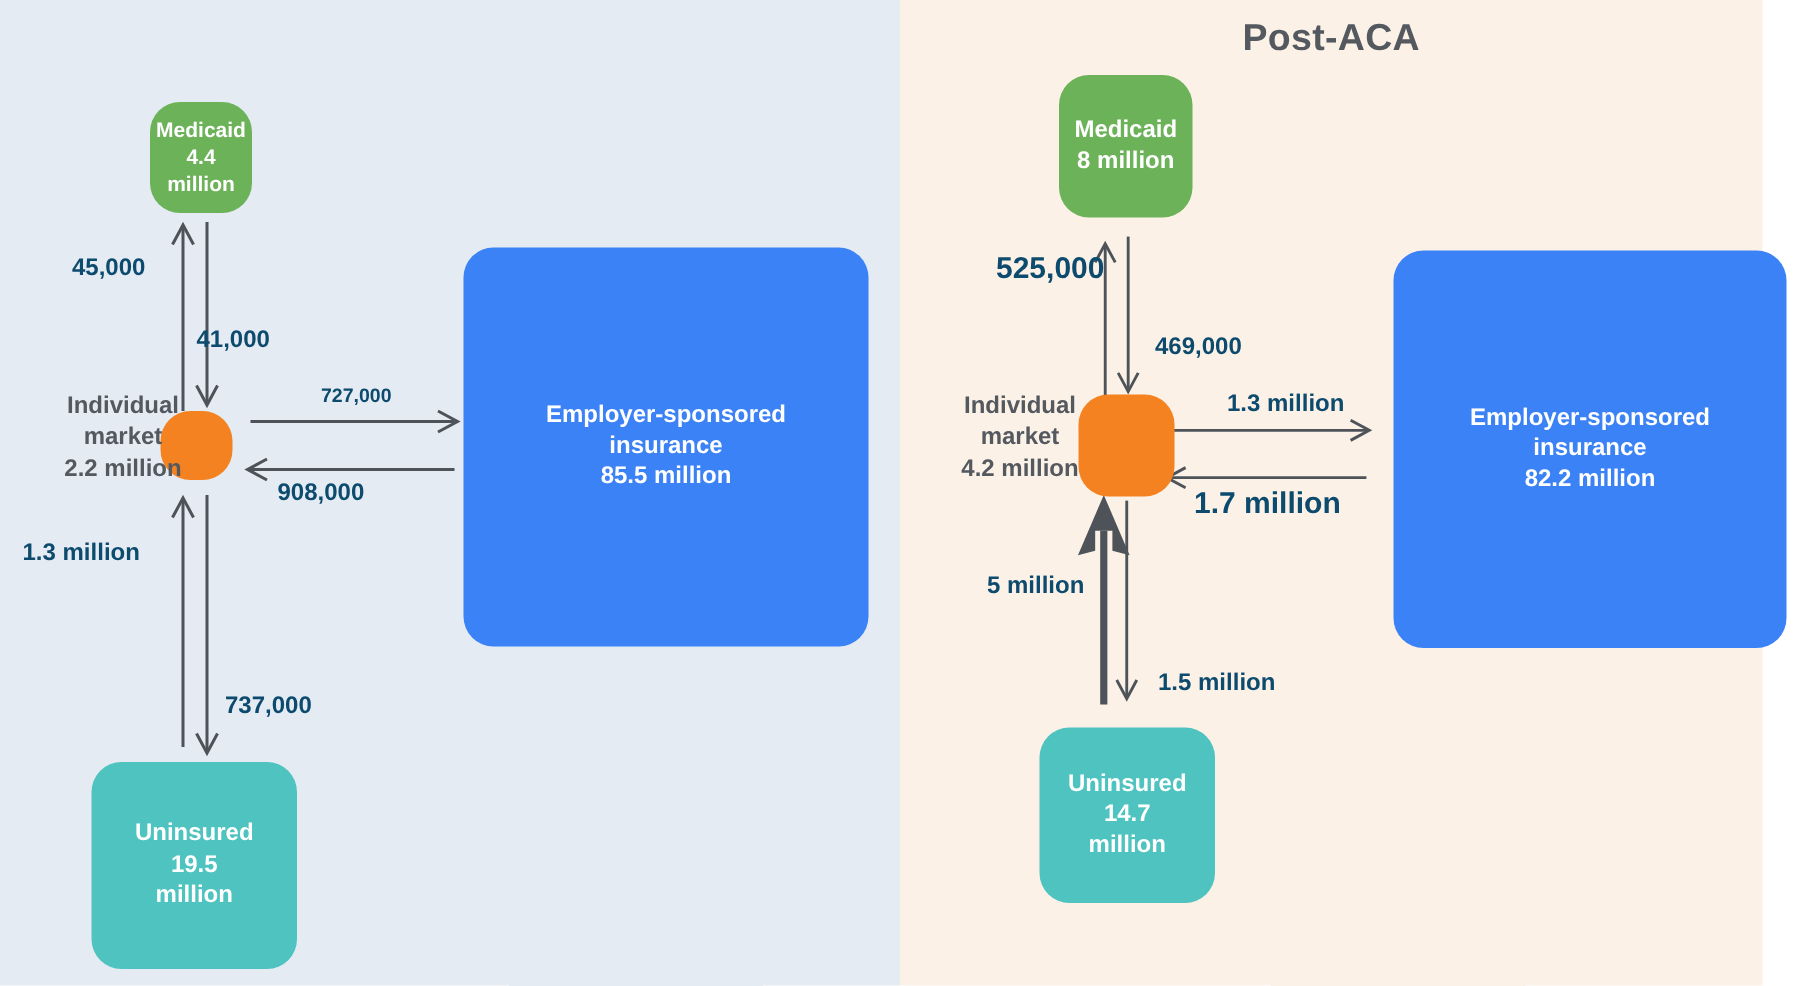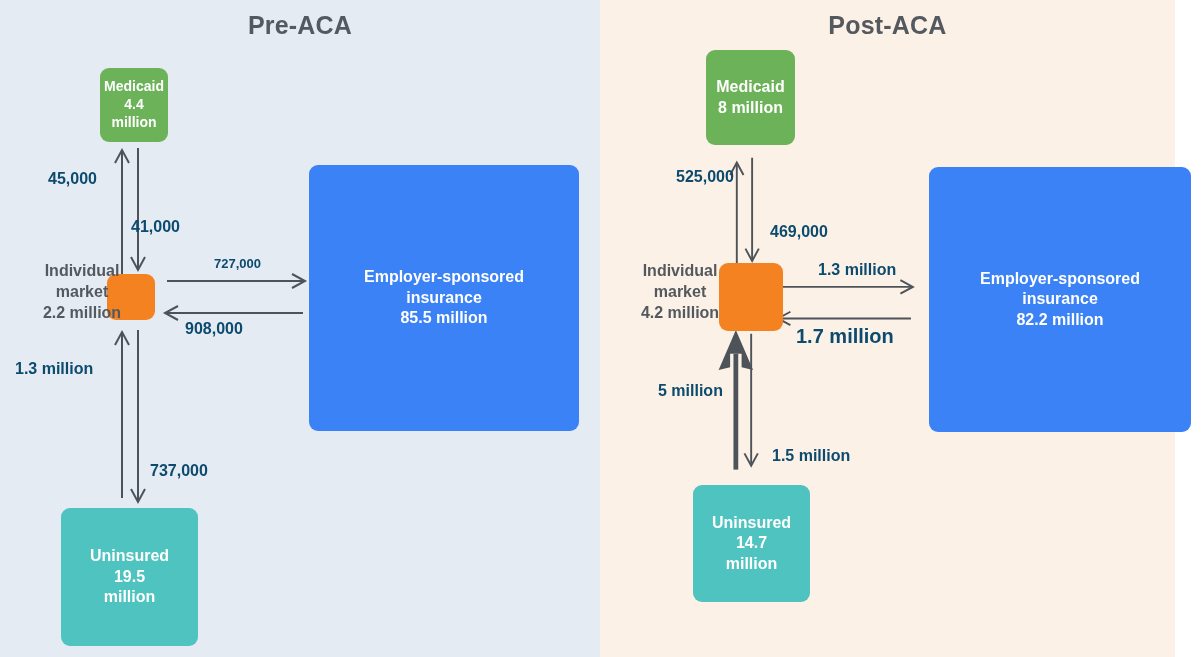--- a/index.html
+++ b/index.html
@@ -17,21 +17,21 @@
 
   .panel-title{
     position:absolute;top:11px;left:0;width:100%;
     text-align:center;
     font-size:25px;font-weight:bold;color:#54595f;
     letter-spacing:.2px;
   }
 
   .node{
     position:absolute;box-sizing:border-box;
-    border-radius:9px;
+    border-radius:20px;
     display:flex;align-items:center;justify-content:center;
     text-align:center;color:#ffffff;font-weight:bold;
     line-height:1.28;
   }
   .node.medicaid{background:#6cb259;}
   .node.orange{background:#f58220;}
   .node.uninsured{background:#4ec3bf;}
   .node.esi{background:#3b82f6;}
 
   .side-label{
@@ -51,21 +51,20 @@
   .hd{fill:none;stroke:#4d5358;stroke-width:2;stroke-linecap:butt;stroke-linejoin:miter;}
   .hd-thick{fill:#4d5358;stroke:none;}
 </style>
 </head>
 <body>
 
 <div id="stage">
 
   <div class="panel" id="panel-pre">
 
-    <div class="panel-title">Pre-ACA</div>
 
     <svg class="arrows" viewBox="0 0 600 657">
 
       <g>
         <line class="ln thin" x1="122" y1="274" x2="122" y2="152"></line>
         <polyline class="hd" points="115,163 122,150 129,163"></polyline>
       </g>
 
       <g>
         <line class="ln thin" x1="138" y1="148" x2="138" y2="268"></line>
@@ -194,21 +193,21 @@
     </div>
 
     <div class="node esi" style="left:329px;top:167px;width:262px;height:265px;font-size:16px;">
       <span>
         <span>Employer-sponsored</span><br>
         <span>insurance</span><br>
         <span>82.2 million</span>
       </span>
     </div>
 
-    <div class="flow-label" style="left:64px;top:168px;font-size:16px;margin-left:12px;">525,000</div>
+    <div class="flow-label" style="left:64px;top:168px;font-size:20px;">525,000</div>
     <div class="flow-label" style="left:170px;top:223px;font-size:16px;">469,000</div>
     <div class="flow-label" style="left:218px;top:261px;font-size:16px;">1.3 million</div>
     <div class="flow-label" style="left:196px;top:325px;font-size:20px;">1.7 million</div>
     <div class="flow-label" style="left:58px;top:382px;font-size:16px;">5 million</div>
     <div class="flow-label" style="left:172px;top:447px;font-size:16px;">1.5 million</div>
   </div>
 
 </div>
 
 </body></html>

